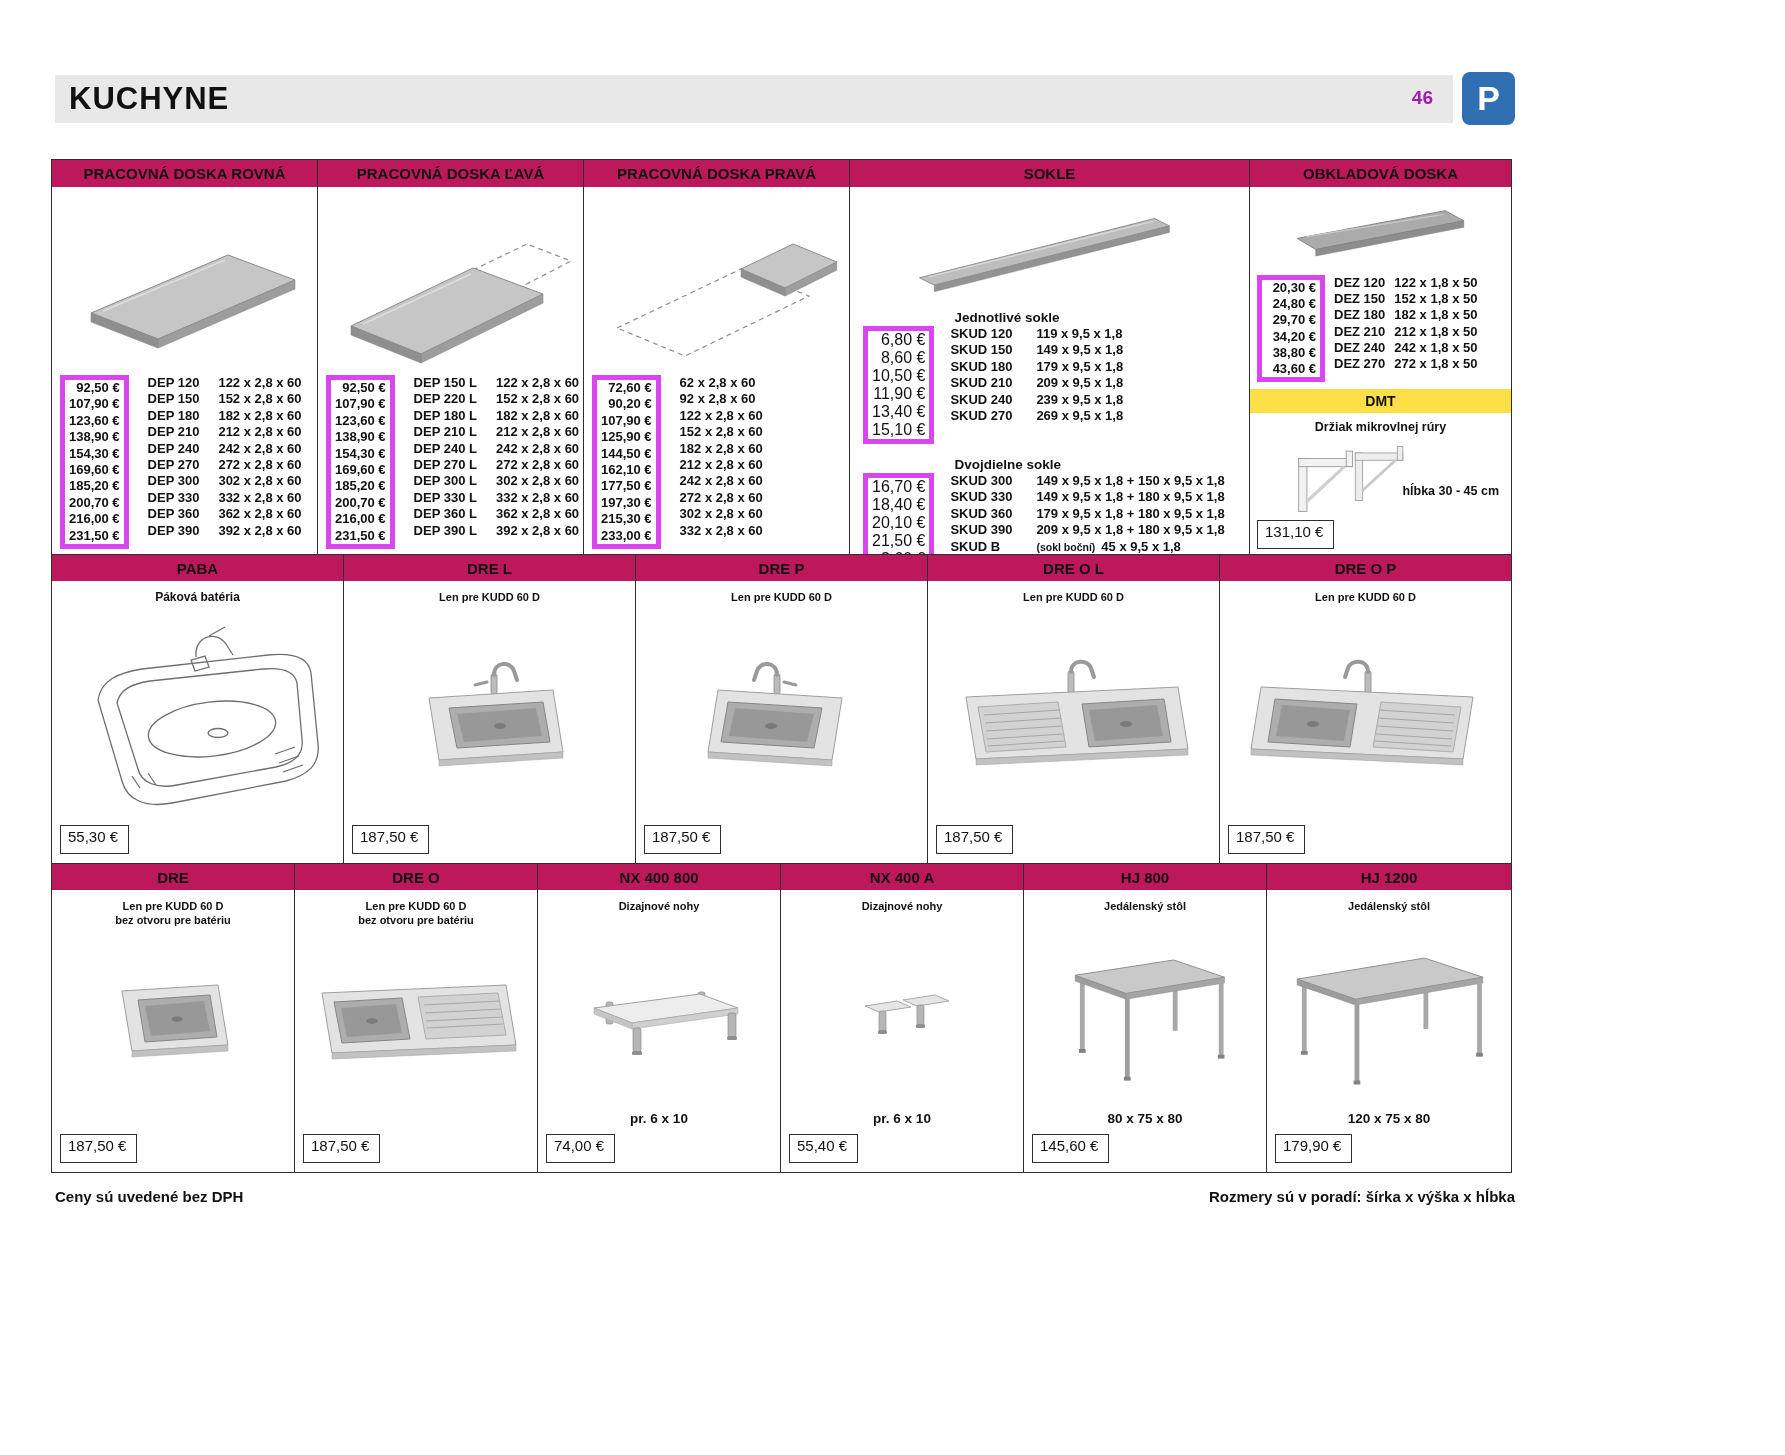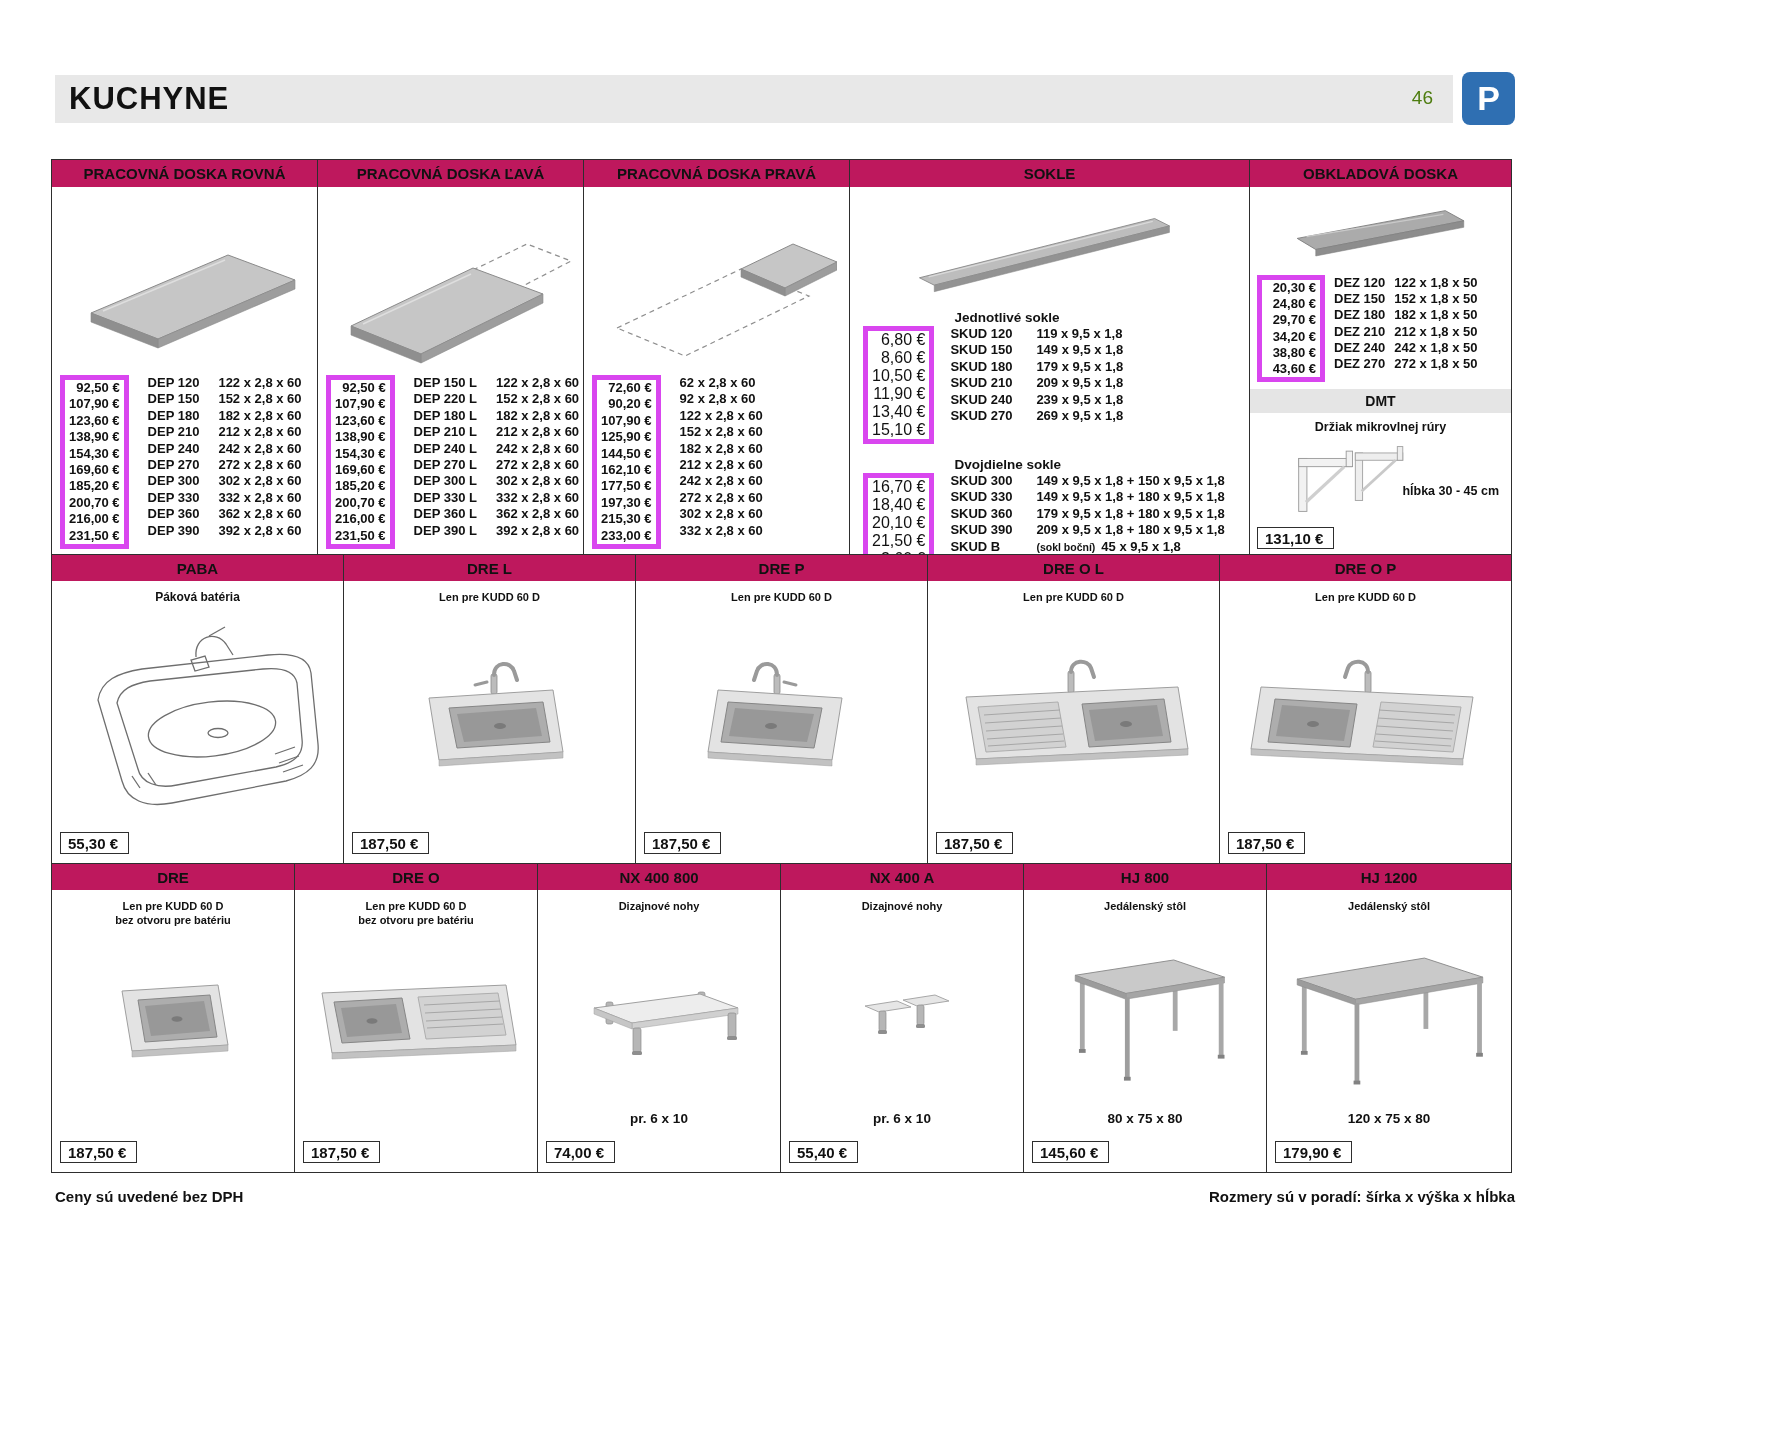--- a/index.html
+++ b/index.html
@@ -6,21 +6,21 @@
   html,body { background:#fff; }
   body {
     width:1785px; height:1455px; position:relative;
     font-family:"Liberation Sans", sans-serif; color:#111;
     overflow:hidden;
   }
 
   
   .header-bar { position:absolute; left:55px; top:75px; width:1398px; height:48px; background:#e8e8e8; display:flex; align-items:center; }
   .header-title { font-size:31px; font-weight:bold; padding-left:14px; letter-spacing:1px; }
-  .page-num { position:absolute; right:20px; top:12px; font-size:19px; font-weight:normal; color:#4d7c0f; }
+  .page-num { position:absolute; right:20px; top:12px; font-size:19px; font-weight:bold; color:#a21caf; }
   .logo { position:absolute; left:1462px; top:72px; width:53px; height:53px; background:#2f6fb2; border-radius:8px; display:flex; align-items:center; justify-content:center; }
   .logo span { color:#fff; font-size:34px; font-weight:bold; }
 
   
   .content { position:absolute; left:52px; top:160px; width:1466px; }
   .grid-row { display:flex; }
   .cell { border:1px solid #2e2e2e; margin-left:-1px; margin-top:-1px; background:#fff; position:relative; }
   .row1 .cell { height:396px; }
   .row2 .cell, .row3 .cell { height:310px; }
   .c-rovna,.c-lava,.c-prava { width:267px; }
@@ -52,26 +52,26 @@
   .sline { display:flex; line-height:16.4px; font-size:13px; font-weight:bold; }
   .scode { min-width:86px; white-space:pre; }
   .snote { font-size:10.5px; align-self:center; margin-right:6px; white-space:pre; }
   .snote:empty { display:none; }
   .sdims { white-space:pre; }
 
   
   .obk-body { position:relative; height:369px; }
   .obk-img { height:88px; display:flex; align-items:center; justify-content:center; }
   .obk-table { display:flex; gap:9px; padding-left:7px; font-size:13px; font-weight:bold; line-height:16.2px; margin-bottom:7px; }
-  .dmt-band { height:24px; background:#e5e5e5; display:flex; align-items:center; justify-content:center; font-weight:bold; font-size:14px; }
+  .dmt-band { height:24px; background:#fde047; display:flex; align-items:center; justify-content:center; font-weight:bold; font-size:14px; }
   .dmt-sub { text-align:center; font-weight:bold; font-size:12.5px; margin-top:7px; }
   .dmt-img { margin:8px 0 0 28px; }
   .dmt-depth { position:absolute; right:12px; bottom:58px; font-weight:bold; font-size:12.5px; }
   .dmt-price { position:absolute; left:7px; bottom:7px; }
-  .pricebox-big { border:1px solid #2e2e2e; display:inline-block; padding:2px 10px 1px 7px; font-size:15px; font-weight:bold; background:#fff; white-space:pre; }
+  .pricebox-big { border:1px solid #2e2e2e; display:inline-block; padding:2px 10px 8px 7px; font-size:15px; font-weight:normal; background:#fff; white-space:pre; }
 
   
   .card-sub { margin-top:9px; text-align:center; font-weight:bold; font-size:11px; line-height:14px; }
   .card-sub.big { font-size:12px; }
   .card-sub2 { text-align:center; font-weight:bold; font-size:11px; line-height:14px; }
   .card-sub2:empty { display:none; }
   .card-img { position:absolute; top:58px; left:0; right:0; bottom:48px; display:flex; align-items:center; justify-content:center; }
   .card3-img { position:absolute; top:72px; left:0; right:0; height:160px; display:flex; align-items:center; justify-content:center; }
   .card-note { position:absolute; left:0; right:0; bottom:46px; text-align:center; font-weight:bold; font-size:13.5px; }
   .card-note:empty { display:none; }

